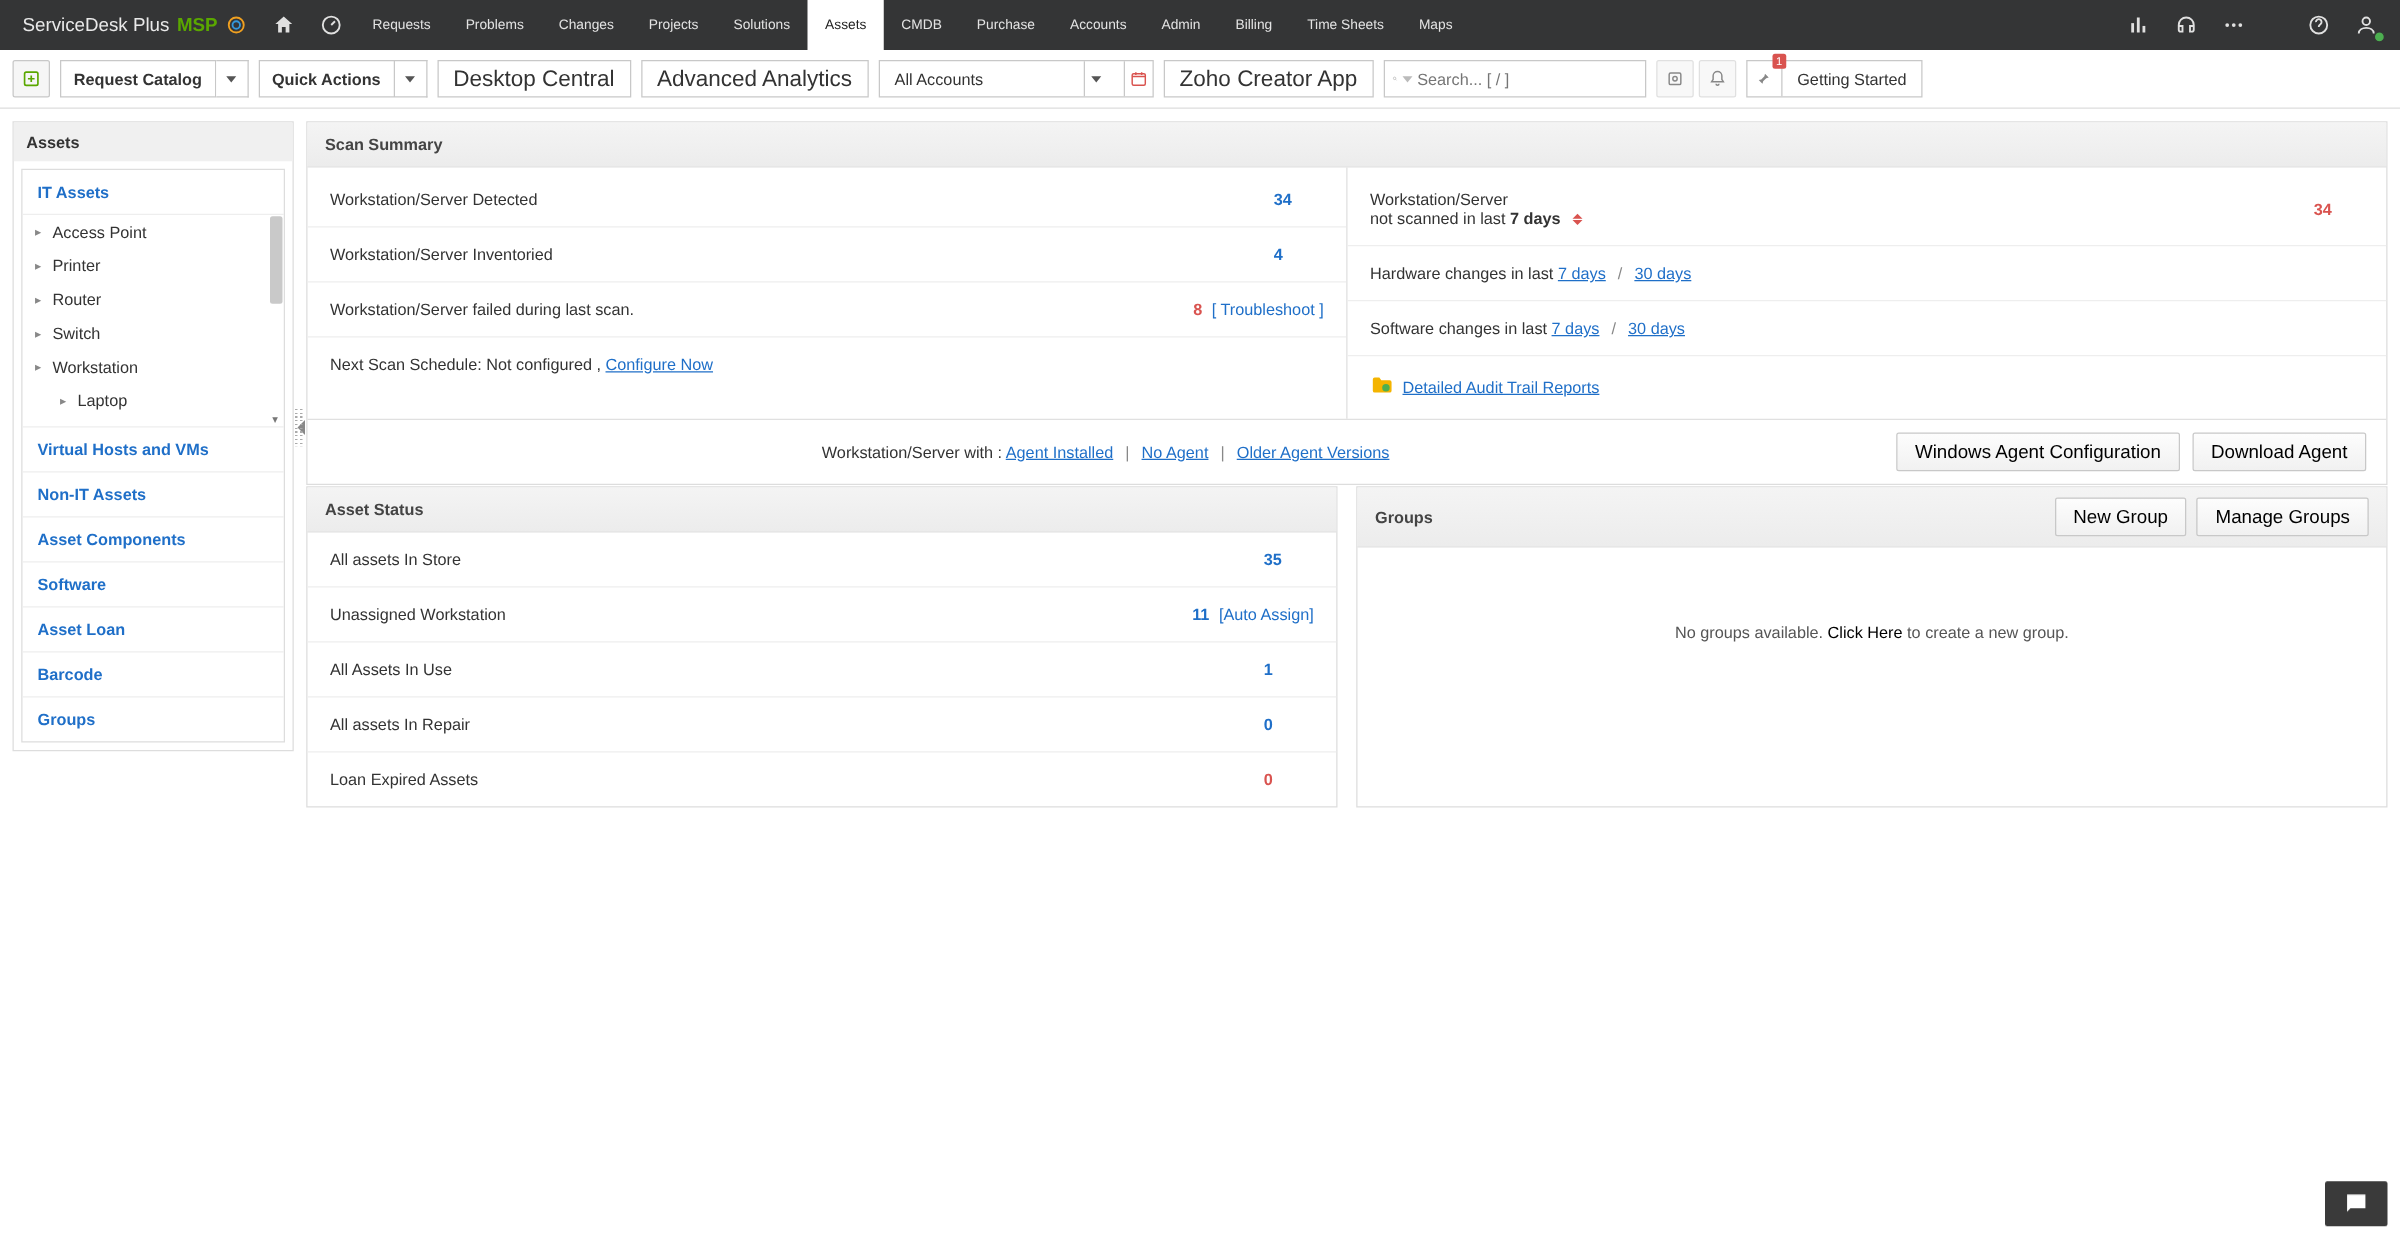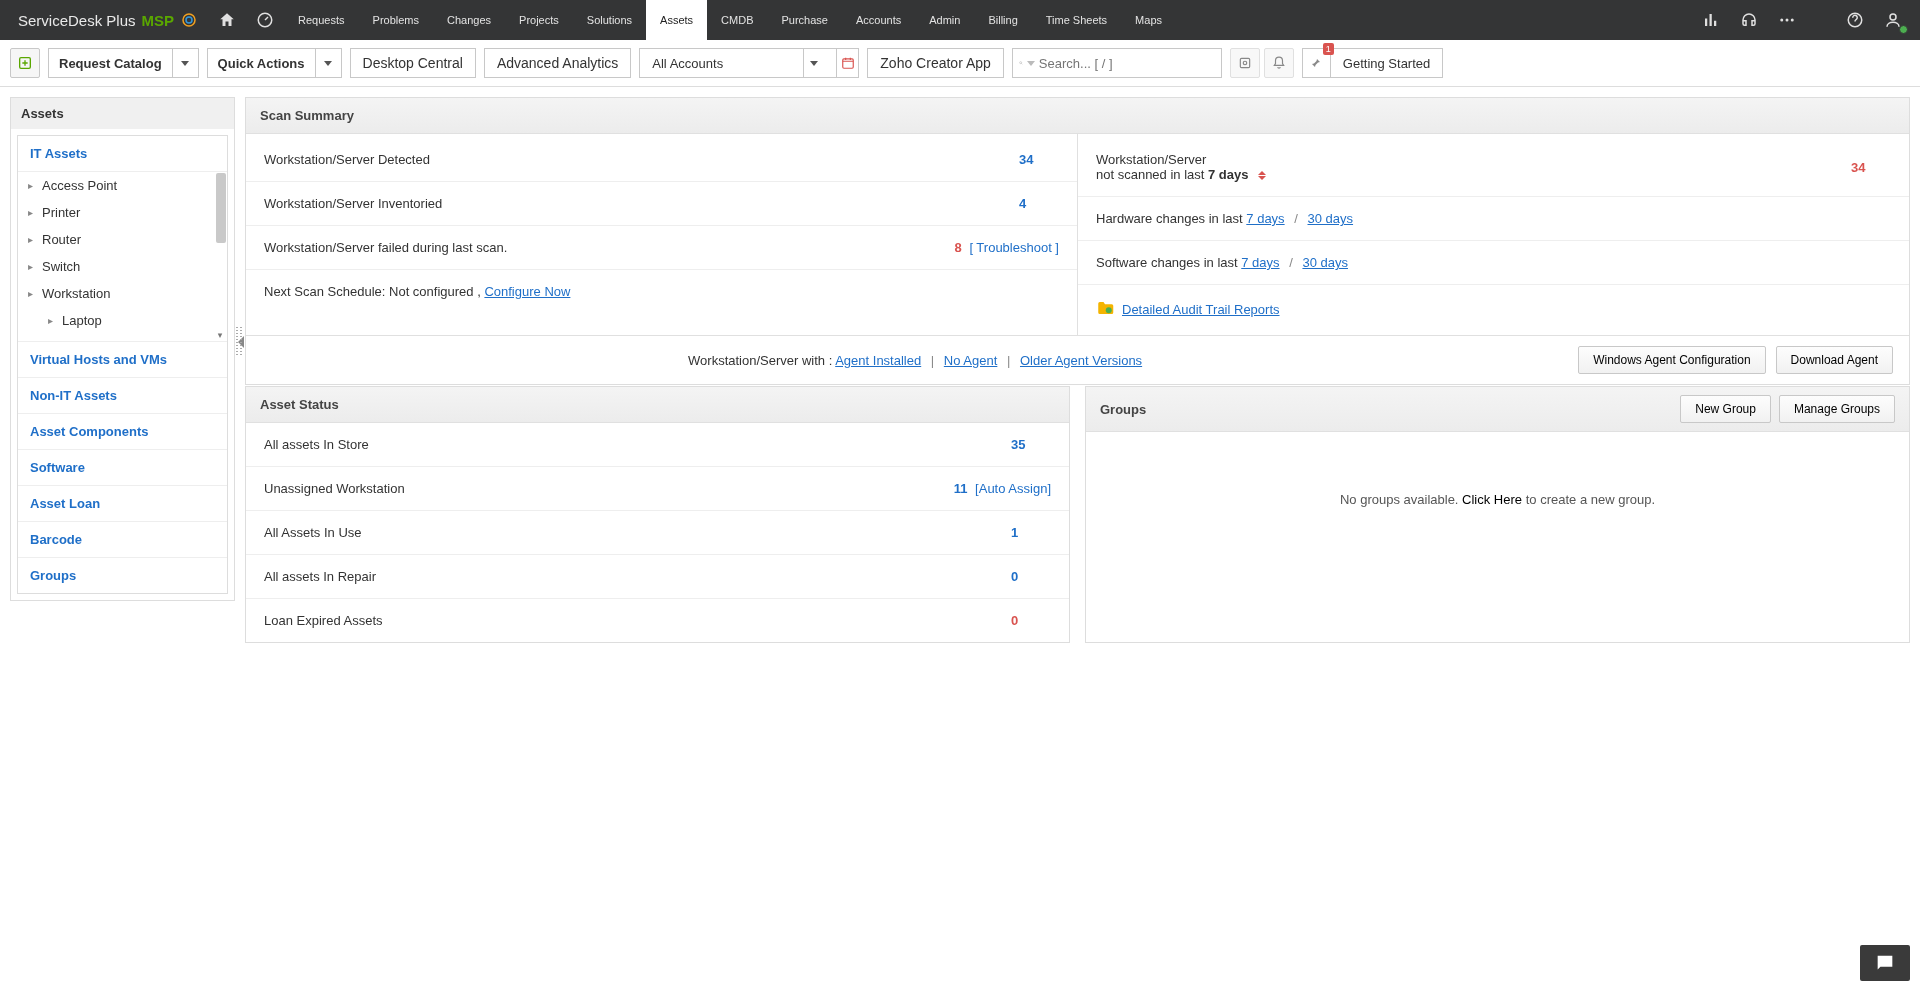--- a/index.html
+++ b/index.html
@@ -20,21 +20,21 @@
 .badge-online { position: relative; }
 .badge-online::after { content:""; position:absolute; right:4px; bottom:6px; width:7px; height:7px; background:#4caf50; border-radius:50%; border:1px solid #343536;}
 
 
 .subbar { background: #fff; border-bottom: 1px solid #ddd; padding: 8px 10px; display: flex; align-items: center; gap: 8px; }
 .btn-icon-sq { width: 30px; height: 30px; border: 1px solid #c8c8c8; background: #f6f6f6; display: flex; align-items:center; justify-content:center; cursor:pointer; border-radius:2px;}
 .btn-grp { display:flex;font-weight:bold; }
 .btn-grp .seg { border:1px solid #c8c8c8; background:#fff; height:30px; display:flex; align-items:center; padding:0 10px; cursor:pointer; font-size:13px; color:#333;}
 .btn-grp .seg + .seg { border-left:none; }
 .btn-grp .caret { width:26px; justify-content:center;}
-.btn-plain { border:1px solid #c8c8c8; background:#fff; height:30px; padding:0 12px; display:flex; align-items:center; cursor:pointer; font-size:14px;}
+.btn-plain { border:1px solid #c8c8c8; background:#fff; height:30px; padding:0 12px; display:flex; align-items:center; cursor:pointer; font-size:18px;}
 .select-accounts { display:flex; align-items:center; height:30px; border:1px solid #c8c8c8;}
 .select-accounts .txt { padding:0 12px; flex:1; min-width:150px;}
 .select-accounts .caret-box { width:24px; display:flex; align-items:center; justify-content:center; border-left:1px solid #c8c8c8; height:100%; cursor:pointer;}
 .select-accounts .cal-box { width:28px; display:flex; align-items:center; justify-content:center; border-left:1px solid #c8c8c8; height:100%; cursor:pointer;}
 .searchbox { display:flex; align-items:center; border:1px solid #c8c8c8; height:30px; width:210px; padding:0 6px; color:#888;}
 .searchbox input { border:none; outline:none; flex:1; font-size:13px; color:#333;}
 .subicons { display:flex; gap:4px; }
 .subicons .sb { width:30px; height:30px; border:1px solid #e0e0e0; background:#f8f8f8; display:flex; align-items:center; justify-content:center; cursor:pointer; border-radius:2px; position:relative;}
 .gs-btn { display:flex; align-items:center; border:1px solid #c8c8c8; height:30px; background:#fff; cursor:pointer;}
 .gs-btn .pin { width:28px; display:flex; align-items:center; justify-content:center; border-right:1px solid #c8c8c8; height:100%; position:relative;}
@@ -77,21 +77,21 @@
 .linka.noline { text-decoration:none;}
 .txtmuted { color:#333;}
 .sep { color:#888; margin:0 6px;}
 .sortarr { display:inline-flex; flex-direction:column; margin-left:6px; vertical-align:middle;}
 .sortarr span{ width:0;height:0;border-left:4px solid transparent;border-right:4px solid transparent;}
 .sortarr .up{ border-bottom:4px solid #d9534f; margin-bottom:1px;}
 .sortarr .dn{ border-top:4px solid #d9534f;}
 
 .actionbar { border-top:1px solid #e0e0e0; padding:10px 16px; display:flex; align-items:center; gap:10px; justify-content:flex-start;}
 .actionbar .leftpad { flex:1; text-align:center;}
-.btn-o { border:1px solid #c8c8c8; background:linear-gradient(#fdfdfd,#f1f1f1); padding:6px 14px; cursor:pointer; font-size:12px; border-radius:2px;text-align:right;}
+.btn-o { border:1px solid #c8c8c8; background:linear-gradient(#fdfdfd,#f1f1f1); padding:6px 14px; cursor:pointer; font-size:15px; border-radius:2px;text-align:right;}
 
 .two-col { display:flex; gap:15px;}
 .two-col .card { flex:1;}
 .groups-hd { display:flex; align-items:center; padding:8px 14px; border-bottom:1px solid #e0e0e0; background:linear-gradient(#f4f4f4,#ececec);}
 .groups-hd .ttl { font-weight:600; color:#444; margin-right:auto;}
 .groups-body { padding:60px 20px; text-align:center; color:#555; min-height:180px;}
 .groups-body .ch { color:#000; font-weight:500;}
 
 
 .chatfab { position:fixed; right:10px; bottom:10px; width:50px; height:36px; background:#3a3a3a; display:flex; align-items:center; justify-content:center; cursor:pointer; border-radius:2px;}

